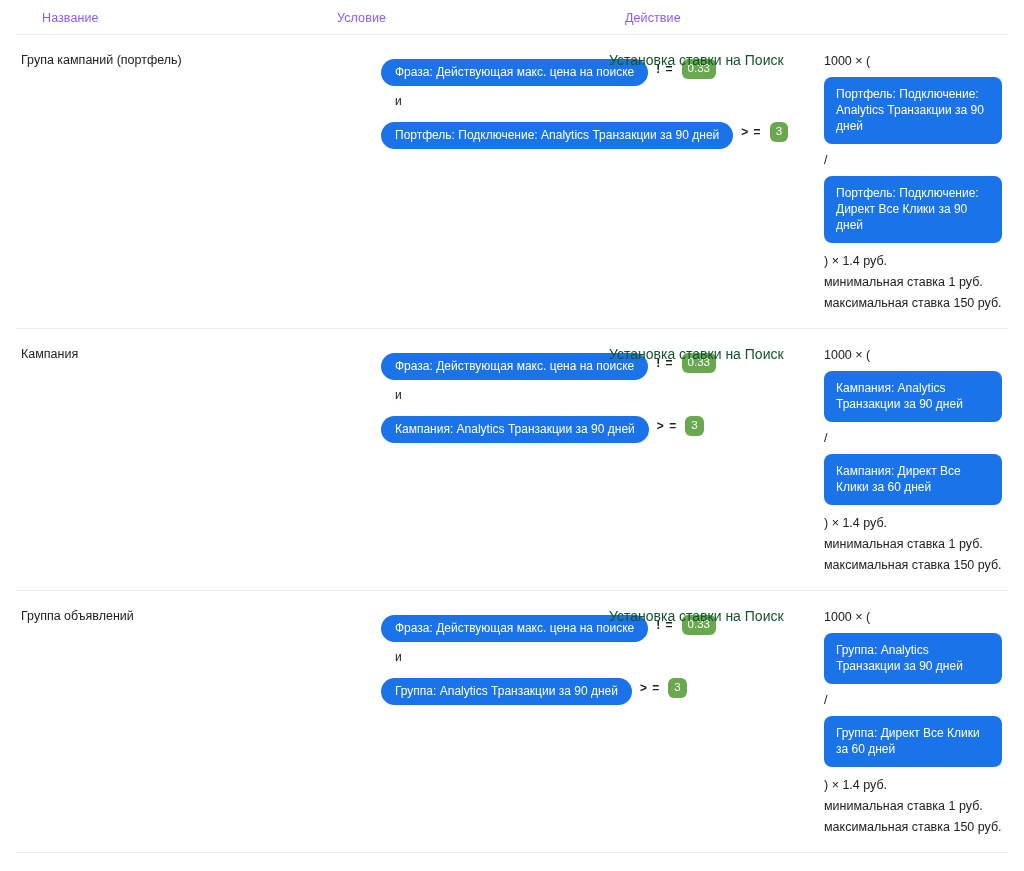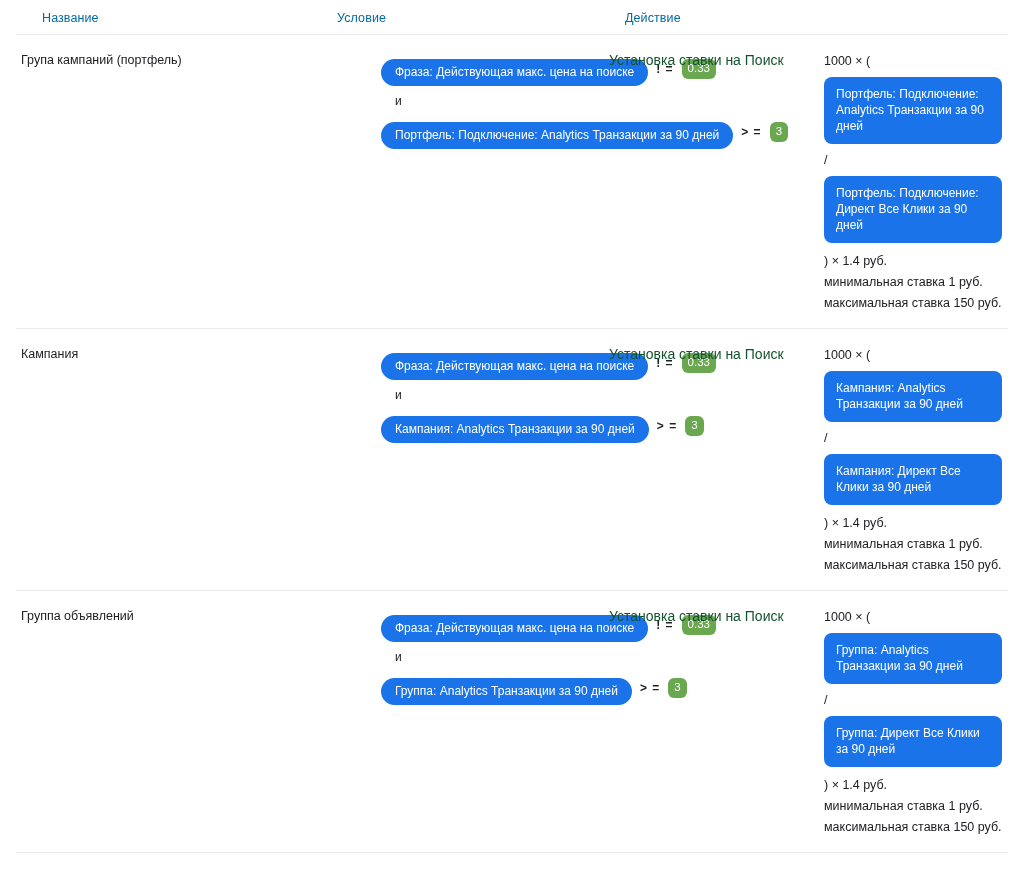--- a/index.html
+++ b/index.html
@@ -25,21 +25,21 @@
 
   
   .table-header {
     display: flex;
     align-items: flex-start;
     height: 34px;
     padding-top: 11px;
   }
   .th {
     font-size: 12.5px;
-    color: #0369a1;
+    color: #8b5cf6;
     font-weight: 400;
     letter-spacing: .1px;
     white-space: nowrap;
   }
   .th-name      { width: 200px; padding-left: 42px; }
   .th-condition { width: 400px; padding-left: 137px; }
   .th-action    { width: 215px; padding-left: 25px; }
   .th-formula   { flex: 1; }
 
   
@@ -208,21 +208,21 @@
         <span class="val-badge">3</span>
       </div>
     </div>
 
     <div class="cell-action">Установка ставки на Поиск</div>
 
     <div class="cell-formula">
       <div class="formula-text">1000 × (</div>
       <span class="metric-box">Кампания: Analytics Транзакции за 90 дней</span>
       <div class="formula-divider">/</div>
-      <span class="metric-box">Кампания: Директ Все Клики за 90 дней</span>
+      <span class="metric-box">Кампания: Директ Все Клики за 60 дней</span>
       <div class="formula-tail">
         <div class="formula-text">) × 1.4 руб.</div>
         <div class="formula-text">минимальная ставка 1 руб.</div>
         <div class="formula-text">максимальная ставка 150 руб.</div>
       </div>
     </div>
   </div>
 
   <div class="row">
     <div class="cell-name">Группа объявлений</div>
@@ -240,21 +240,21 @@
         <span class="val-badge">3</span>
       </div>
     </div>
 
     <div class="cell-action">Установка ставки на Поиск</div>
 
     <div class="cell-formula">
       <div class="formula-text">1000 × (</div>
       <span class="metric-box">Группа: Analytics Транзакции за 90 дней</span>
       <div class="formula-divider">/</div>
-      <span class="metric-box">Группа: Директ Все Клики за 90 дней</span>
+      <span class="metric-box">Группа: Директ Все Клики за 60 дней</span>
       <div class="formula-tail">
         <div class="formula-text">) × 1.4 руб.</div>
         <div class="formula-text">минимальная ставка 1 руб.</div>
         <div class="formula-text">максимальная ставка 150 руб.</div>
       </div>
     </div>
   </div>
 
   <div class="row">
     <div class="cell-name">Ключевая фраза</div>

